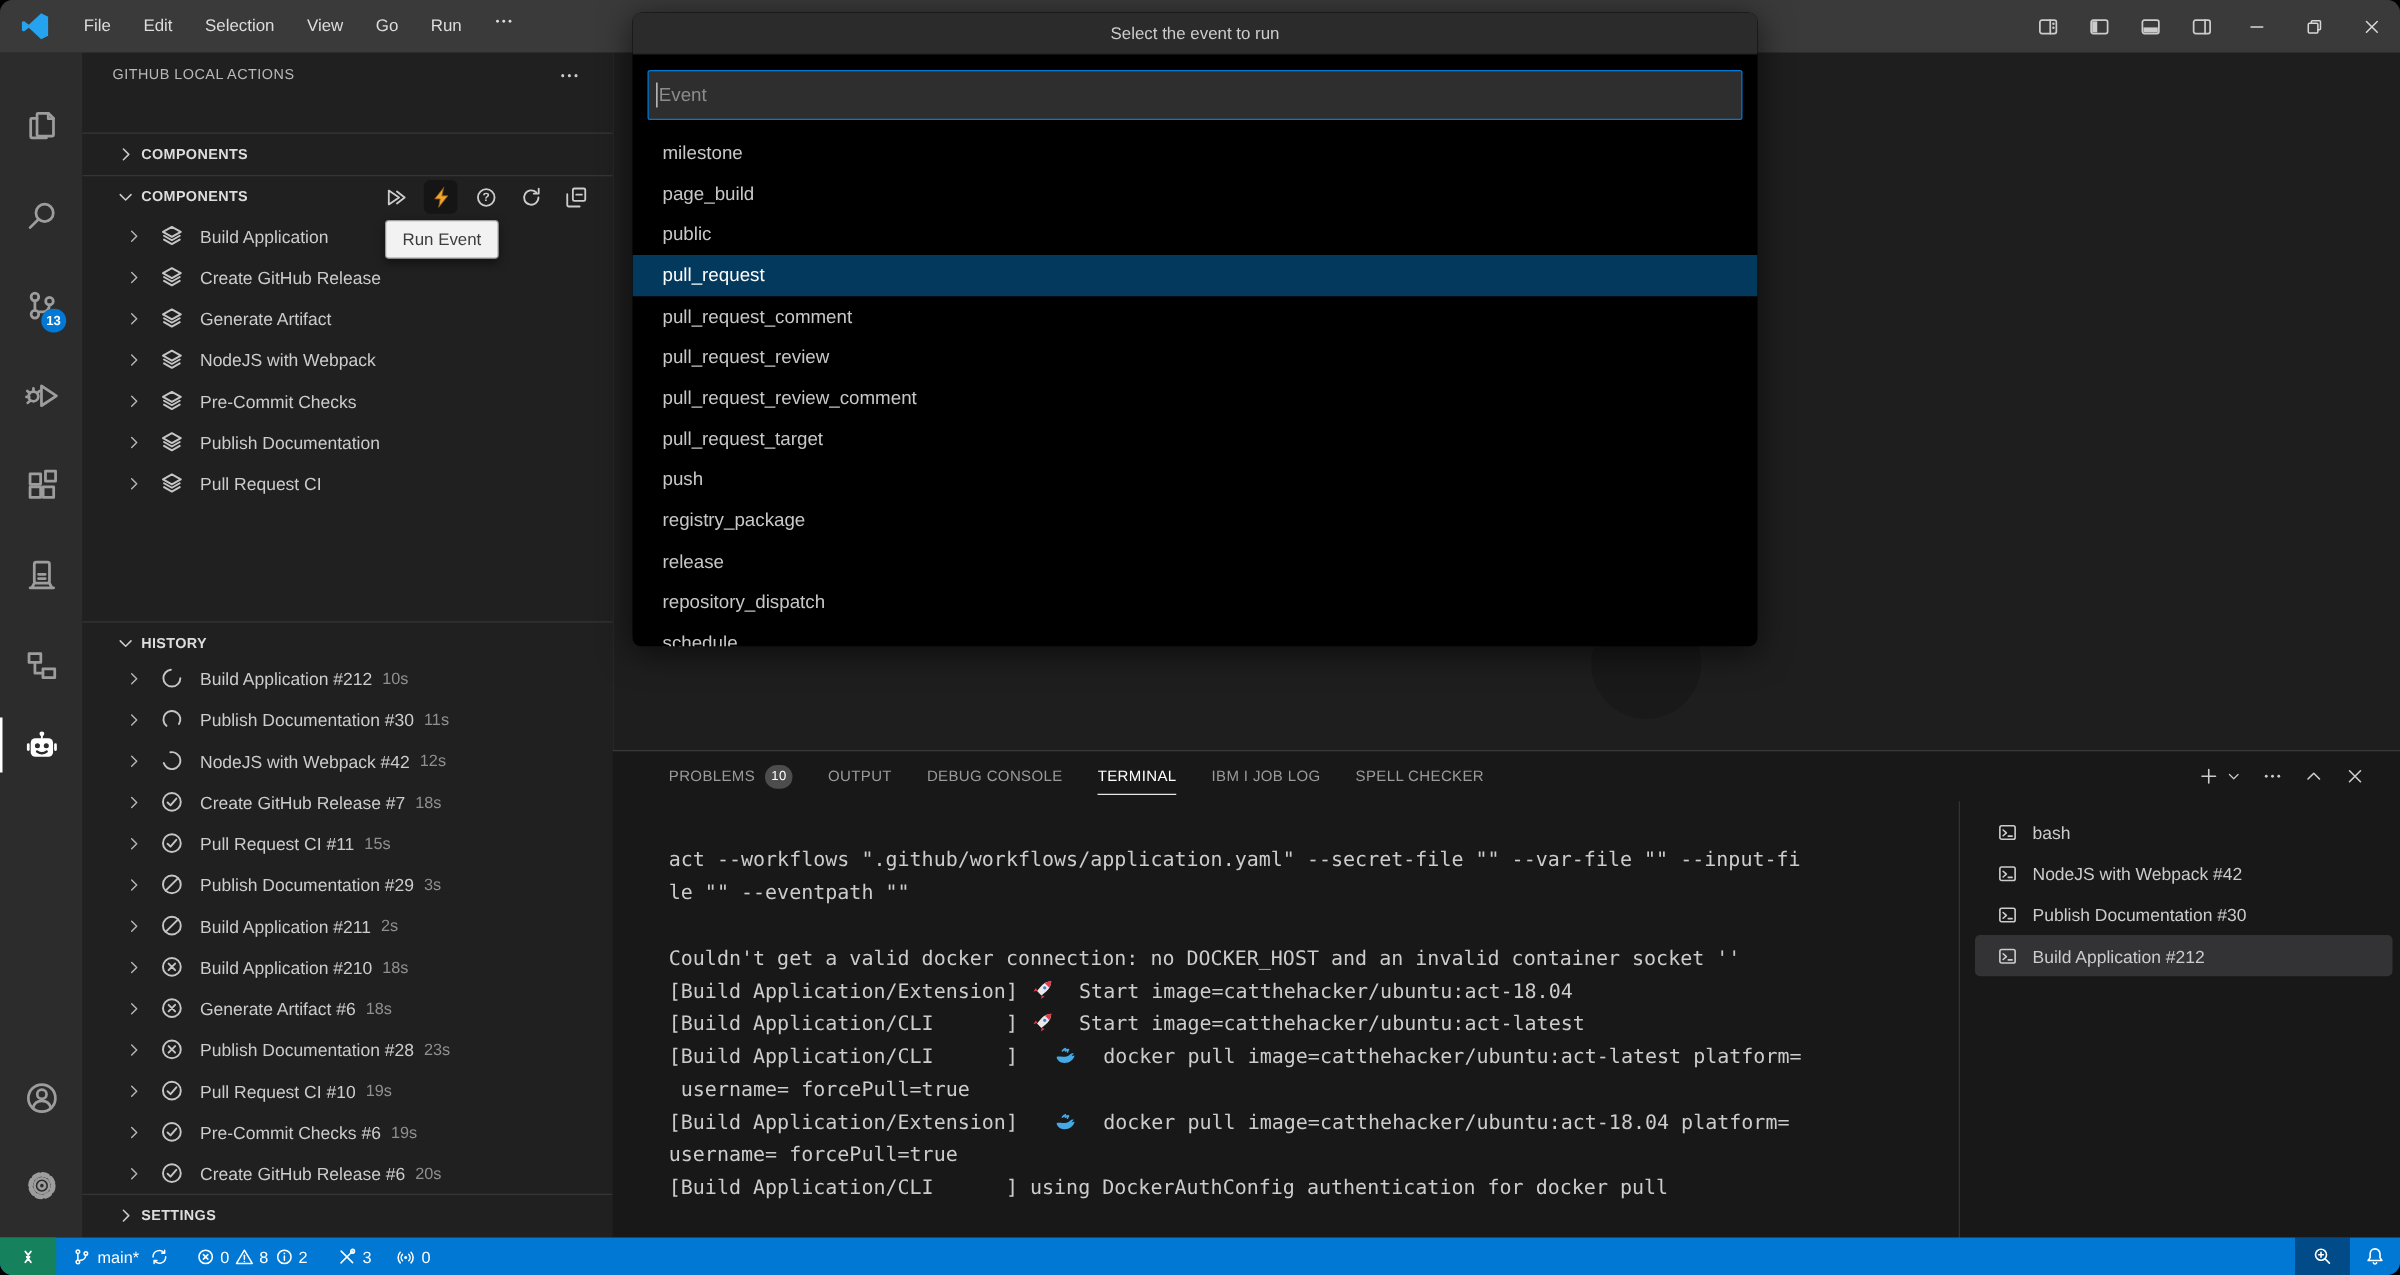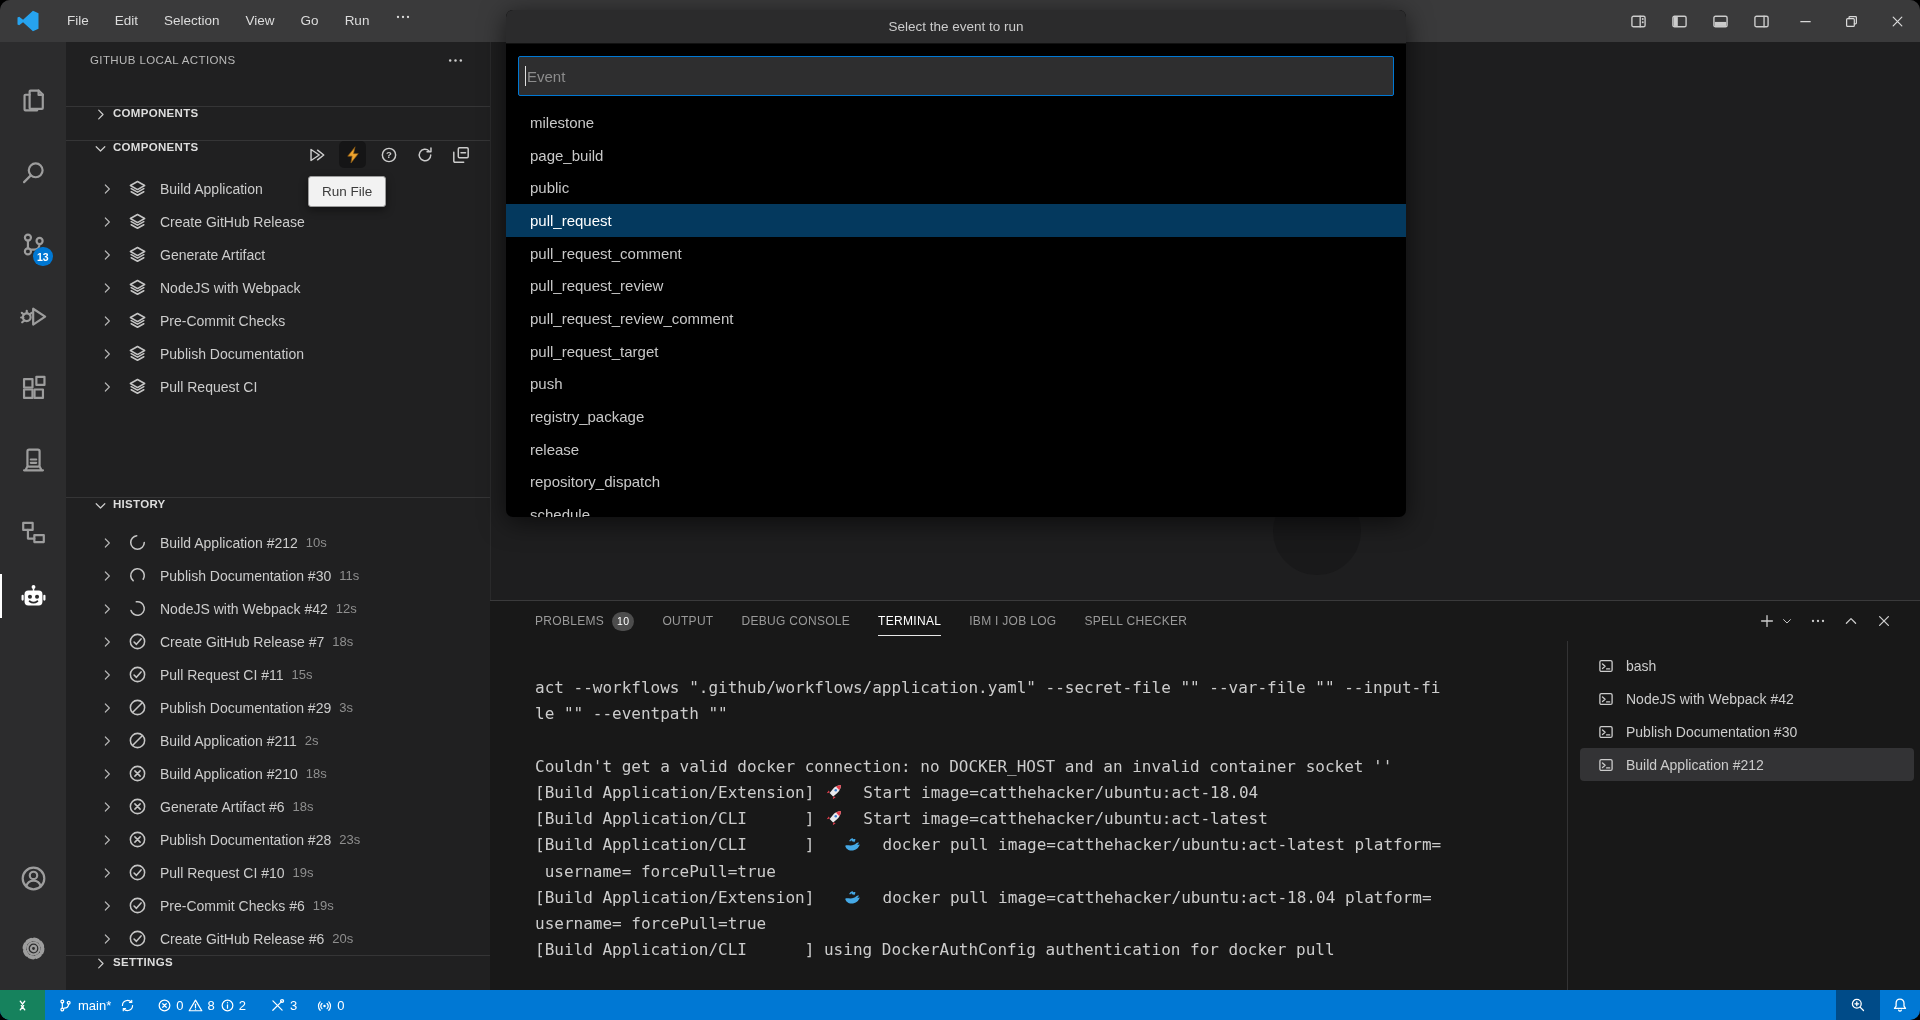--- a/index.html
+++ b/index.html
@@ -23,21 +23,21 @@
   .ab-item.active { color:#ffffff; }
   .ab-item.active::before { content:""; position:absolute; left:0; top:2px; bottom:2px; width:2px; background:#ffffff; }
   .ab-badge { position:absolute; left:33px; top:27px; min-width:19px; height:19px; border-radius:10px; background:#0078d4; color:#fff; font-size:10.5px; font-weight:bold; display:flex; align-items:center; justify-content:center; padding:0 4px; }
 
   
   #sidebar { position:absolute; left:66px; top:42px; width:424px; height:948px; background:#202021; z-index:2; }
   #sidebar-header { position:absolute; left:0; top:0; width:100%; height:36px; display:flex; align-items:center; }
   #sidebar-title { color:#b9b9b9; font-size:11.5px; letter-spacing:.4px; margin-left:24px; }
   #sidebar-more { margin-left:auto; margin-right:26px; width:17px; height:17px; color:#cccccc; }
   .section-line { position:absolute; left:0; width:100%; height:0; border-top:1px solid rgba(204,204,204,.13); }
-  .section-header { position:absolute; left:0; width:100%; height:33px; display:flex; align-items:flex-start; }
+  .section-header { position:absolute; left:0; width:100%; height:33px; display:flex; align-items:center; }
   .section-header .chev { width:15px; height:15px; color:#cccccc; margin-left:27px; }
   .section-header .sh-label { color:#dddddd; font-size:11.5px; font-weight:bold; letter-spacing:.3px; margin-left:5px; }
   #wf-toolbar { margin-left:auto; margin-right:16px; display:flex; align-items:center; gap:9px; }
   .wf-tool { width:27px; height:27px; display:flex; align-items:center; justify-content:center; color:#cccccc; border-radius:5px; }
   .wf-tool .ic { width:18px; height:18px; }
   .wf-tool.pressed { background:#151516; }
   .tree-row { position:relative; height:33px; display:flex; align-items:center; color:#cccccc; font-size:14px; }
   .tree-row .chev { width:14px; height:14px; color:#b6b6b6; margin-left:34px; flex:none; }
   .tree-row .t-icon { width:19px; height:19px; margin-left:14px; flex:none; color:#c5c5c5; }
   .tree-row .t-label { margin-left:13px; white-space:nowrap; }
@@ -663,21 +663,21 @@
     <div class="section-header" style="top:914px">
       <span class="chev ic">
           <svg viewBox="0 0 16 16" fill="none" stroke="currentColor" stroke-width="1.3" stroke-linecap="round" stroke-linejoin="round">
             <path d="M6.1 3.4L10.7 8l-4.6 4.6"></path>
           </svg>
         </span>
       <span class="sh-label">SETTINGS</span>
     </div>
   </div>
 
-  <div id="tooltip">Run File</div>
+  <div id="tooltip">Run Event</div>
 
   <div id="editor">
     <div id="watermark"></div>
   </div>
 
   <div id="panel">
     <div id="panel-tabs">
         <div class="p-tab">
           <span>PROBLEMS</span>
           <span class="p-badge">10</span>

